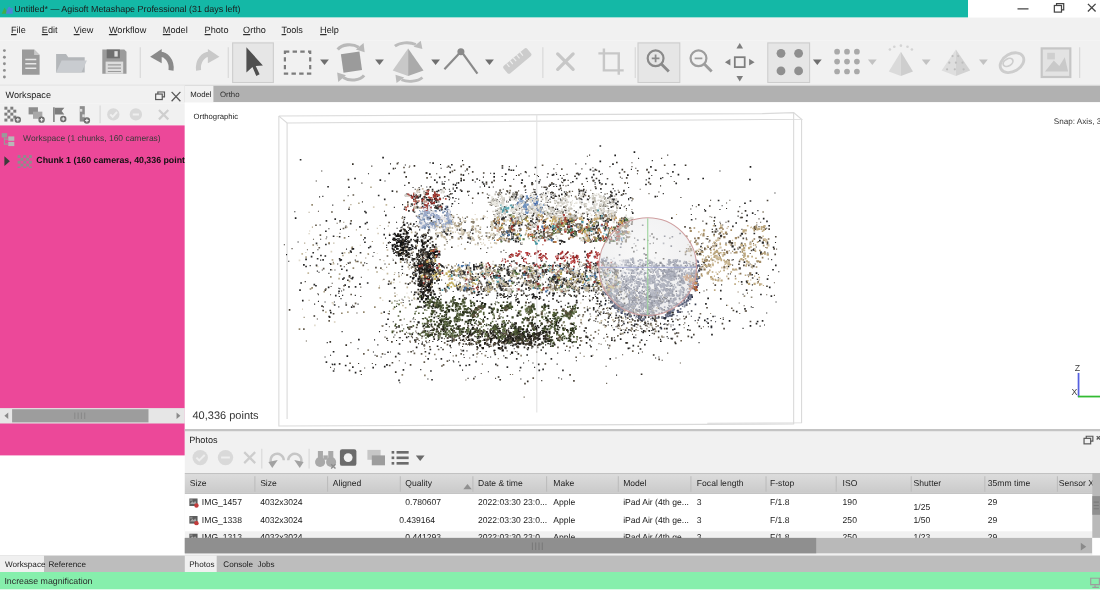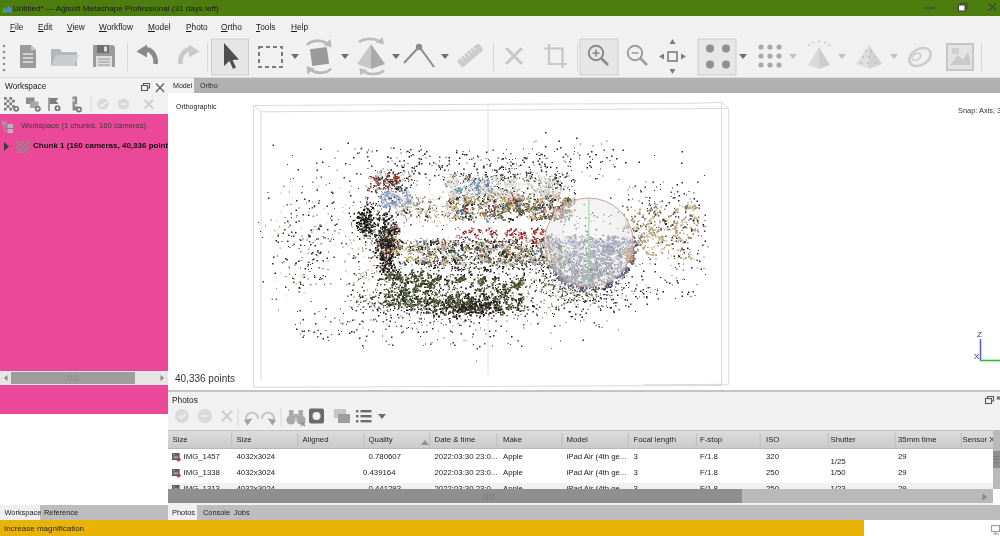--- a/index.html
+++ b/index.html
@@ -1,20 +1,20 @@
 <!DOCTYPE html>
 <html><head><meta charset="utf-8"><style>
 *{margin:0;padding:0;box-sizing:border-box}
 html,body{width:1000px;height:536px;overflow:hidden;font-family:"Liberation Sans",sans-serif;background:#fff;position:relative}
 .abs{position:absolute}
 .txt{position:absolute;white-space:nowrap}
 </style></head>
 <body>
 
-<div class="abs" style="left:0;top:0;width:1000px;height:16px;background:#4d7c0f">
+<div class="abs" style="left:0;top:0;width:880px;height:16px;background:#14b8a6">
   <svg class="abs" style="left:1px;top:2.5px" width="11" height="11" viewBox="0 0 11 11">
     <path d="M0.5 9.5 L3.2 3.8 L5.3 7.6 L5.6 9.5 Z" fill="#3fae49"></path>
     <path d="M4.3 9.5 C5.3 5.5 6.6 2.8 7.6 3.1 C8.5 3.4 8.4 5.4 10.6 4.1 L10.6 9.5 Z" fill="#4d86d8"></path>
   </svg>
   <span class="txt" style="left:13px;top:3.5px;font-size:8.1px;color:#1a1a1a">Untitled* — Agisoft Metashape Professional (31 days left)</span>
   <svg class="abs" style="left:922px;top:0" width="78" height="16" viewBox="0 0 78 16">
     <line x1="3" y1="8" x2="13" y2="8" stroke="#444" stroke-width="1.2"></line>
     <path d="M38.5 5 V3.2 H45 V9 H43" fill="none" stroke="#444" stroke-width="1.1"></path>
     <rect x="36.5" y="5" width="6.5" height="6" fill="#ffffff" stroke="#444" stroke-width="1.1"></rect>
     <path d="M67 3.5 L74 10.5 M74 3.5 L67 10.5" stroke="#444" stroke-width="1.2"></path>
@@ -532,21 +532,21 @@
 <circle cx="6.6" cy="6.6" r="2" fill="#c23b3b"></circle>
 </svg>
 <span class="txt" style="left:15.5px;top:3px">IMG_1457</span>
 <span class="txt" style="left:68.5px;top:3px">4032x3024</span>
 <span class="txt" style="left:200.5px;top:3px">0.780607</span>
 <span class="txt" style="left:266.5px;top:3px">2022:03:30 23:0...</span>
 <span class="txt" style="left:335px;top:3px">Apple</span>
 <span class="txt" style="left:398.5px;top:3px">iPad Air (4th ge...</span>
 <span class="txt" style="left:465.5px;top:3px">3</span>
 <span class="txt" style="left:532px;top:3px">F/1.8</span>
-<span class="txt" style="left:598px;top:3px">320</span>
+<span class="txt" style="left:598px;top:3px">190</span>
 <span class="txt" style="left:662.5px;top:8px">1/25</span>
 <span class="txt" style="left:730px;top:3px">29</span>
 </div>
 <div class="abs" style="left:0;top:16px;width:826px;height:16px">
 <svg class="abs" style="left:4px;top:4px" width="9" height="9" viewBox="0 0 9 9">
 <rect x="0" y="0" width="7.6" height="7" fill="#5d5d5d"></rect>
 <path d="M0.8 5.2 L2.8 2.6 L4.2 4 L5.4 2.2 L6.8 5.2 Z" fill="#a8a8a8"></path>
 <rect x="0.8" y="0.8" width="2.2" height="1.7" fill="#8a8a8a"></rect>
 <circle cx="6.6" cy="6.6" r="2" fill="#c23b3b"></circle>
 </svg>
@@ -614,19 +614,19 @@
 <div class="abs" style="left:0;top:505px;width:1000px;height:15px;background:#bdbdbd;font-size:7.4px;color:#1a1a1a">
   <div class="abs" style="left:0;top:0;width:40px;height:15px;background:#f0f0f0"></div>
   <span class="txt" style="left:4.5px;top:3px">Workspace</span>
   <span class="txt" style="left:44px;top:3px">Reference</span>
   <div class="abs" style="left:168px;top:0;width:29px;height:15px;background:#f0f0f0"></div>
   <span class="txt" style="left:172px;top:3px">Photos</span>
   <span class="txt" style="left:203px;top:3px">Console</span>
   <span class="txt" style="left:234px;top:3px">Jobs</span>
 </div>
 
-<div class="abs" style="left:0;top:520px;width:864px;height:16px;background:#eab308">
+<div class="abs" style="left:0;top:520px;width:1000px;height:16px;background:#86efac">
   <span class="txt" style="left:4px;top:4px;font-size:8px;color:#2a2a2a">Increase magnification</span>
   <svg class="abs" style="left:991px;top:5px" width="9" height="11" viewBox="0 0 9 11">
     <rect x="0.5" y="0.5" width="8" height="6" fill="none" stroke="#9d9d9d" stroke-width="1.2"></rect>
     <path d="M4.5 7 v2 M2 9 h6" stroke="#9d9d9d" stroke-width="1.2"></path>
   </svg>
 </div>
 
 </body></html>

